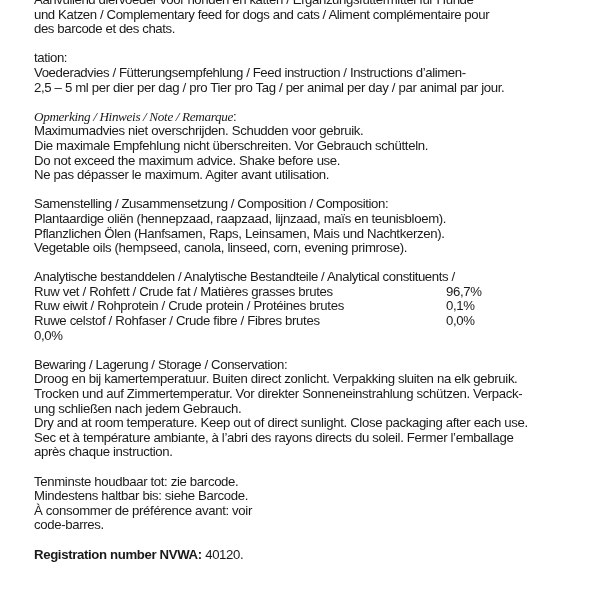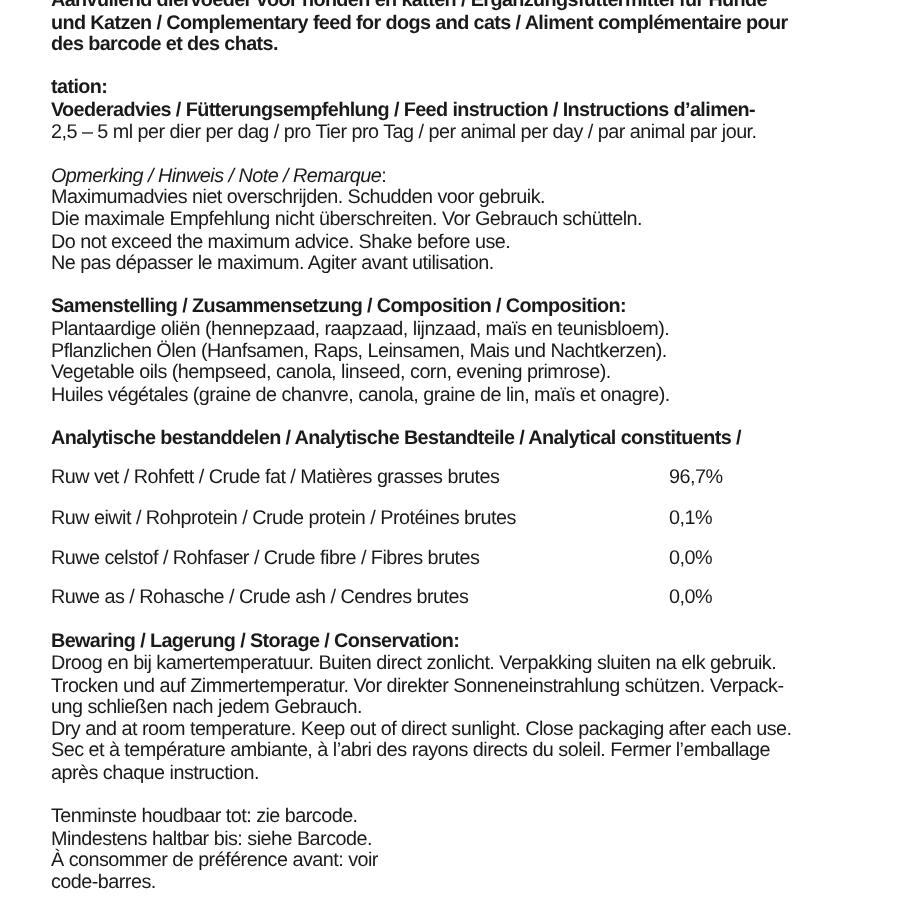--- a/index.html
+++ b/index.html
@@ -7,24 +7,24 @@
     width: 600px; height: 600px; overflow: hidden; position: relative;
     font-family: "Liberation Sans", sans-serif;
     color: #1a1a1a;
   }
   .page {
     position: absolute; left: 34px; top: -7px; width: 540px;
     font-size: 13.2px; line-height: 14.6px;
     letter-spacing: -0.35px;
   }
   .block { margin: 0 0 14.6px 0; }
-  .h { font-weight: bold; letter-spacing: -0.4px; }
+  .h { font-weight: normal; letter-spacing: -0.4px; }
   .line { display: block; white-space: nowrap; }
-  .note-h { font-style: italic; }
-  .row { display: flex; white-space: nowrap; margin-top: 12px; }
+  .note-h { font-style: italic; font-family: Liberation Serif, serif; }
+  .row { display: flex; white-space: nowrap; }
   .row .lbl { width: 412px; }
   .row .val { flex: 0 0 auto; }
   .reg-h { font-weight: bold; }
 </style>
 </head>
 <body>
 
 <div class="page">
 
   <div class="block">
@@ -45,39 +45,37 @@
     <span class="line">Die maximale Empfehlung nicht überschreiten. Vor Gebrauch schütteln.</span>
     <span class="line">Do not exceed the maximum advice. Shake before use.</span>
     <span class="line">Ne pas dépasser le maximum. Agiter avant utilisation.</span>
   </div>
 
   <div class="block">
     <span class="line h">Samenstelling / Zusammensetzung / Composition / Composition:</span>
     <span class="line">Plantaardige oliën (hennepzaad, raapzaad, lijnzaad, maïs en teunisbloem).</span>
     <span class="line">Pflanzlichen Ölen (Hanfsamen, Raps, Leinsamen, Mais und Nachtkerzen).</span>
     <span class="line">Vegetable oils (hempseed, canola, linseed, corn, evening primrose).</span>
-    <span class="line">Huiles végétales (graine de chanvre, canola, graine de lin, maïs et onagre).</span>
   </div>
 
   <div class="block">
     <span class="line h">Analytische bestanddelen / Analytische Bestandteile / Analytical constituents /</span>
     <div class="row">
       <span class="lbl">Ruw vet / Rohfett / Crude fat / Matières grasses brutes</span>
       <span class="val">96,7%</span>
     </div>
     <div class="row">
       <span class="lbl">Ruw eiwit / Rohprotein / Crude protein / Protéines brutes</span>
       <span class="val">0,1%</span>
     </div>
     <div class="row">
       <span class="lbl">Ruwe celstof / Rohfaser / Crude fibre / Fibres brutes</span>
       <span class="val">0,0%</span>
     </div>
     <div class="row">
-      <span class="lbl">Ruwe as / Rohasche / Crude ash / Cendres brutes</span>
       <span class="val">0,0%</span>
     </div>
   </div>
 
   <div class="block">
     <span class="line h">Bewaring / Lagerung / Storage / Conservation:</span>
     <span class="line">Droog en bij kamertemperatuur. Buiten direct zonlicht. Verpakking sluiten na elk gebruik.</span>
     <span class="line">Trocken und auf Zimmertemperatur. Vor direkter Sonneneinstrahlung schützen. Verpack-</span>
     <span class="line">ung schließen nach jedem Gebrauch.</span>
     <span class="line">Dry and at room temperature. Keep out of direct sunlight. Close packaging after each use.</span>

